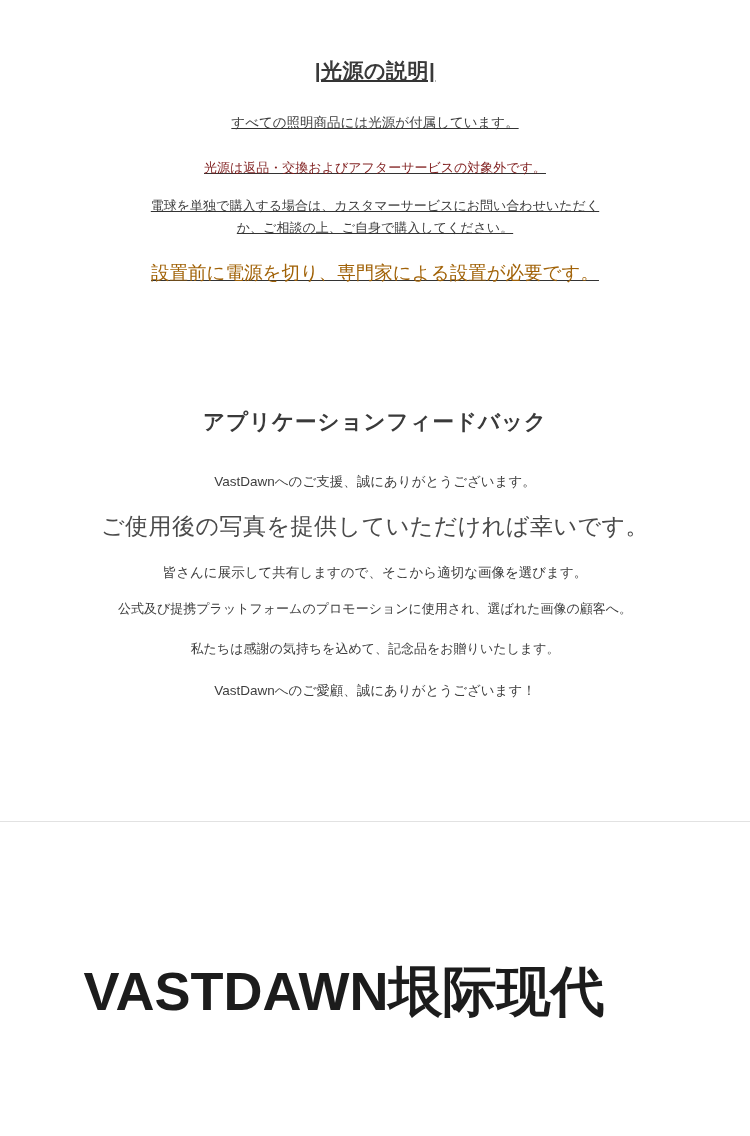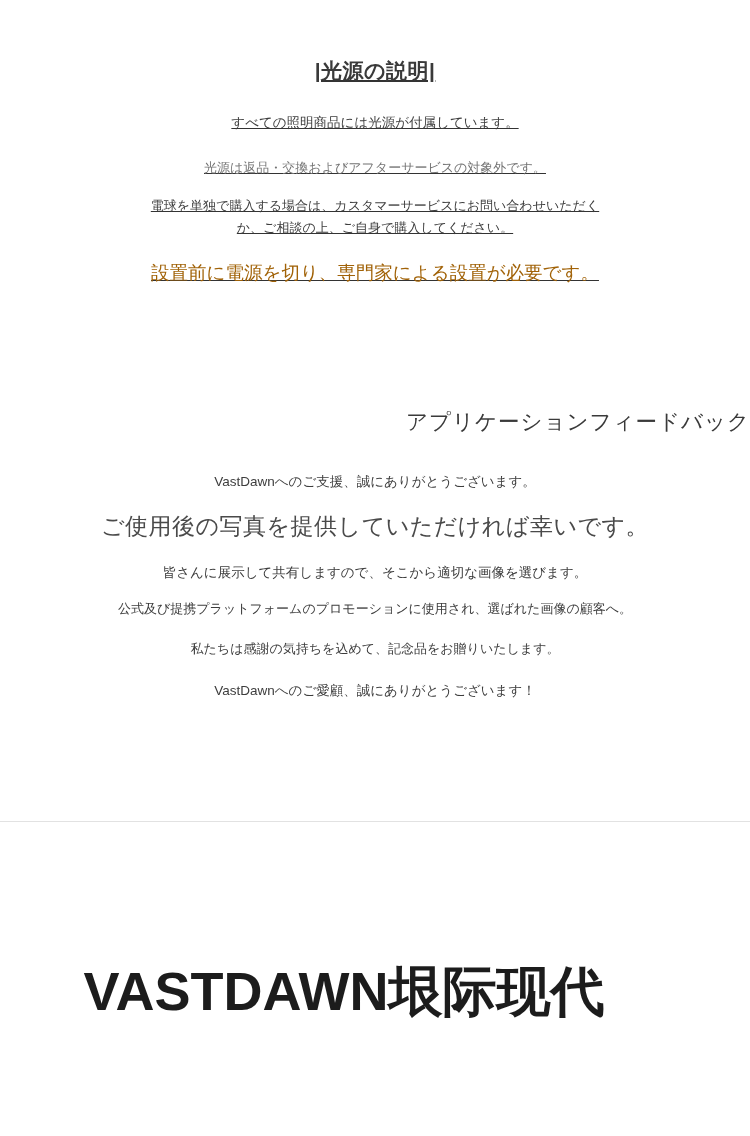--- a/index.html
+++ b/index.html
@@ -37,21 +37,21 @@
   }
   .ls-line1 {
     margin-top: 28px;
     font-size: 13.5px;
     color: #3d3d3d;
     line-height: 1.5;
   }
   .ls-line2 {
     margin-top: 24px;
     font-size: 13px;
-    color: #737373;
+    color: #7f1d1d;
     line-height: 1.5;
   }
   .ls-line3 {
     margin-top: 18px;
     font-size: 13px;
     color: #3d3d3d;
     line-height: 1.7;
     width: 470px;
     margin-left: auto;
     margin-right: auto;
@@ -64,24 +64,23 @@
     line-height: 1.5;
   }
 
   
   .section-feedback {
     margin-top: 120px;
     text-align: center;
   }
   .fb-title {
     font-size: 21.5px;
-    font-weight: normal;
+    font-weight: bold;
     color: #3a3a3a;
     letter-spacing: 1px;
-    text-align: right;
   }
   .fb-l1 {
     margin-top: 37px;
     font-size: 13.5px;
     color: #3d3d3d;
   }
   .fb-l2 {
     margin-top: 20px;
     font-size: 23px;
     color: #4a4a4a;

